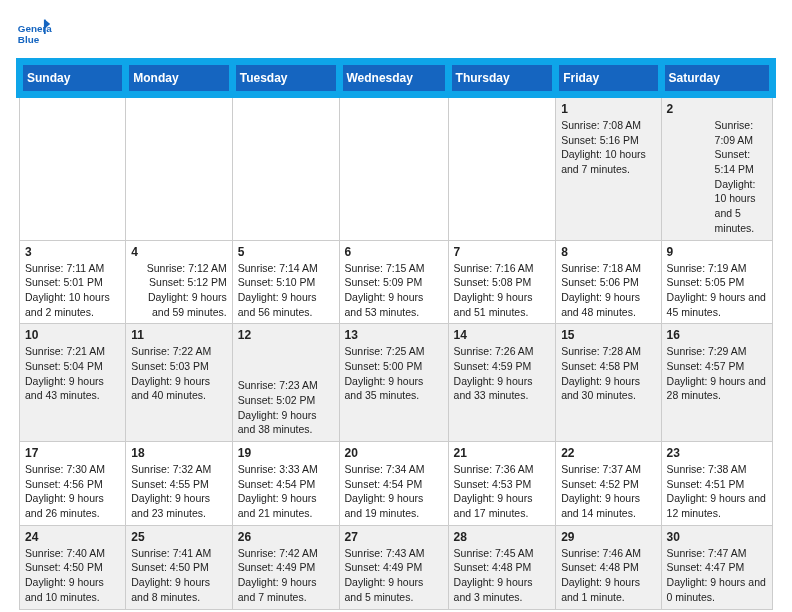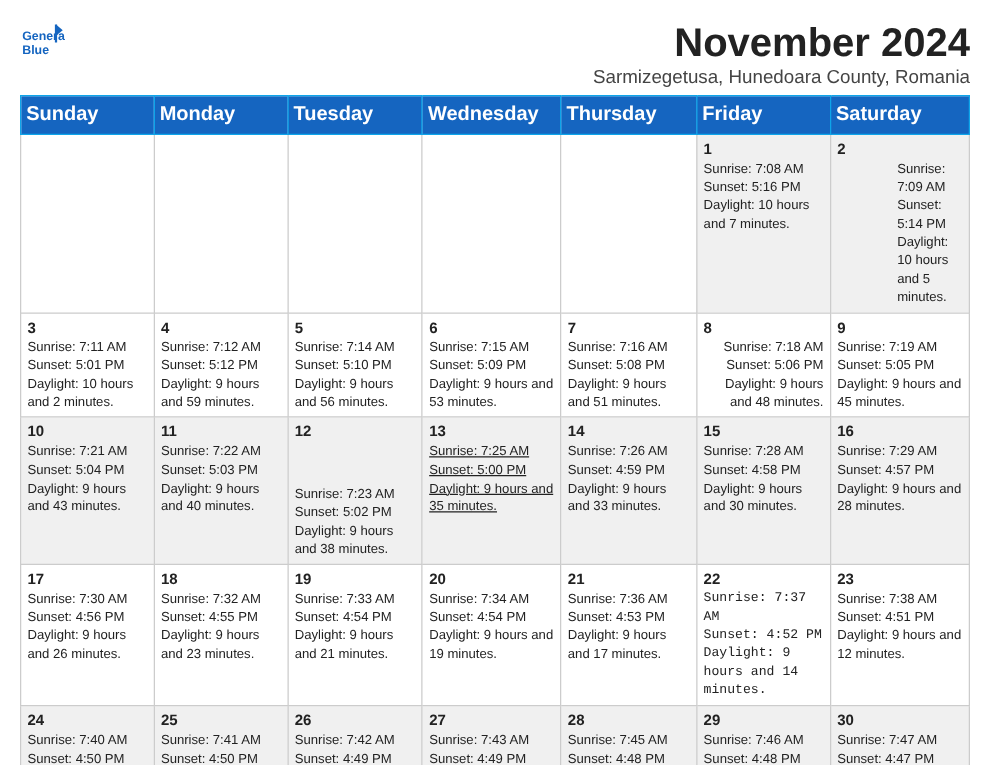--- a/index.html
+++ b/index.html
@@ -40,23 +40,23 @@
     .calendar {
       width: 100%;
       border-collapse: collapse;
       font-size: 11px;
     }
     .calendar th {
       background: #1565C0;
       color: #fff;
       padding: 6px 4px;
       text-align: left;
-      font-size: 16px;
+      font-size: 12px;
       font-weight: bold;
-      border: 1px solid #0ea5e9;
+      border: 7px solid #0ea5e9;
     }
     .calendar td {
       vertical-align: top;
       padding: 4px 5px;
       border: 1px solid #ccc;
       width: 113px;
       min-height: 80px;
       font-size: 10.5px;
       color: #222;
       background: #fff;
@@ -100,24 +100,20 @@
 <div class="header-area">
   <div class="logo">
     <svg class="logo-icon" viewBox="0 0 40 40">
 
       <text x="2" y="18" font-size="11" font-weight="bold" fill="#1565C0">General</text>
       <text x="2" y="30" font-size="11" font-weight="bold" fill="#1565C0">Blue</text>
 
       <polygon points="32,4 38,9 32,14 32,4" fill="#1565C0"></polygon>
       <line x1="32" y1="4" x2="32" y2="20" stroke="#1565C0" stroke-width="2"></line>
     </svg>
-  </div>
-  <div class="title-area">
-    <div class="month-title">November 2024</div>
-    <div class="location-title">Sarmizegetusa, Hunedoara County, Romania</div>
   </div>
 </div>
 
 <table class="calendar">
   <thead>
     <tr>
     <th>Sunday</th>
         <th>Monday</th>
         <th>Tuesday</th>
         <th>Wednesday</th>
@@ -148,21 +144,21 @@
       </tr>
       <tr>
         <td>
           <span class="day-number">3</span>
           <div class="cell-content" style="white-space: pre-line;">Sunrise: 7:11 AM
 Sunset: 5:01 PM
 Daylight: 10 hours and 2 minutes.</div>
         </td>
         <td>
           <span class="day-number">4</span>
-          <div class="cell-content" style="white-space: pre-line;">Sunrise: 7:12 AM
+          <div class="cell-content" style="white-space: pre-line; text-align: right;">Sunrise: 7:12 AM
 Sunset: 5:12 PM
 Daylight: 9 hours and 59 minutes.</div>
         </td>
         <td>
           <span class="day-number">5</span>
           <div class="cell-content" style="white-space: pre-line;">Sunrise: 7:14 AM
 Sunset: 5:10 PM
 Daylight: 9 hours and 56 minutes.</div>
         </td>
         <td>
@@ -172,21 +168,21 @@
 Daylight: 9 hours and 53 minutes.</div>
         </td>
         <td>
           <span class="day-number">7</span>
           <div class="cell-content" style="white-space: pre-line;">Sunrise: 7:16 AM
 Sunset: 5:08 PM
 Daylight: 9 hours and 51 minutes.</div>
         </td>
         <td>
           <span class="day-number">8</span>
-          <div class="cell-content" style="white-space: pre-line; text-align: right;">Sunrise: 7:18 AM
+          <div class="cell-content" style="white-space: pre-line;">Sunrise: 7:18 AM
 Sunset: 5:06 PM
 Daylight: 9 hours and 48 minutes.</div>
         </td>
         <td>
           <span class="day-number">9</span>
           <div class="cell-content" style="white-space: pre-line;">Sunrise: 7:19 AM
 Sunset: 5:05 PM
 Daylight: 9 hours and 45 minutes.</div>
         </td>
       </tr>
@@ -204,21 +200,21 @@
 Daylight: 9 hours and 40 minutes.</div>
         </td>
         <td>
           <span class="day-number">12</span>
           <div class="cell-content" style="white-space: pre-line; margin-top: 36px;">Sunrise: 7:23 AM
 Sunset: 5:02 PM
 Daylight: 9 hours and 38 minutes.</div>
         </td>
         <td>
           <span class="day-number">13</span>
-          <div class="cell-content" style="white-space: pre-line; text-decoration: underline;">Sunrise: 7:25 AM
+          <div class="cell-content" style="white-space: pre-line;">Sunrise: 7:25 AM
 Sunset: 5:00 PM
 Daylight: 9 hours and 35 minutes.</div>
         </td>
         <td>
           <span class="day-number">14</span>
           <div class="cell-content" style="white-space: pre-line;">Sunrise: 7:26 AM
 Sunset: 4:59 PM
 Daylight: 9 hours and 33 minutes.</div>
         </td>
         <td>
@@ -242,39 +238,39 @@
 Daylight: 9 hours and 26 minutes.</div>
         </td>
         <td>
           <span class="day-number">18</span>
           <div class="cell-content" style="white-space: pre-line;">Sunrise: 7:32 AM
 Sunset: 4:55 PM
 Daylight: 9 hours and 23 minutes.</div>
         </td>
         <td>
           <span class="day-number">19</span>
-          <div class="cell-content" style="white-space: pre-line;">Sunrise: 7:33 AM
+          <div class="cell-content" style="white-space: pre-line;">Sunrise: 3:33 AM
 Sunset: 4:54 PM
 Daylight: 9 hours and 21 minutes.</div>
         </td>
         <td>
           <span class="day-number">20</span>
           <div class="cell-content" style="white-space: pre-line;">Sunrise: 7:34 AM
 Sunset: 4:54 PM
 Daylight: 9 hours and 19 minutes.</div>
         </td>
         <td>
           <span class="day-number">21</span>
           <div class="cell-content" style="white-space: pre-line;">Sunrise: 7:36 AM
 Sunset: 4:53 PM
 Daylight: 9 hours and 17 minutes.</div>
         </td>
         <td>
           <span class="day-number">22</span>
-          <div class="cell-content" style="white-space: pre-line; font-family: Liberation Mono, monospace;">Sunrise: 7:37 AM
+          <div class="cell-content" style="white-space: pre-line;">Sunrise: 7:37 AM
 Sunset: 4:52 PM
 Daylight: 9 hours and 14 minutes.</div>
         </td>
         <td>
           <span class="day-number">23</span>
           <div class="cell-content" style="white-space: pre-line;">Sunrise: 7:38 AM
 Sunset: 4:51 PM
 Daylight: 9 hours and 12 minutes.</div>
         </td>
       </tr>

